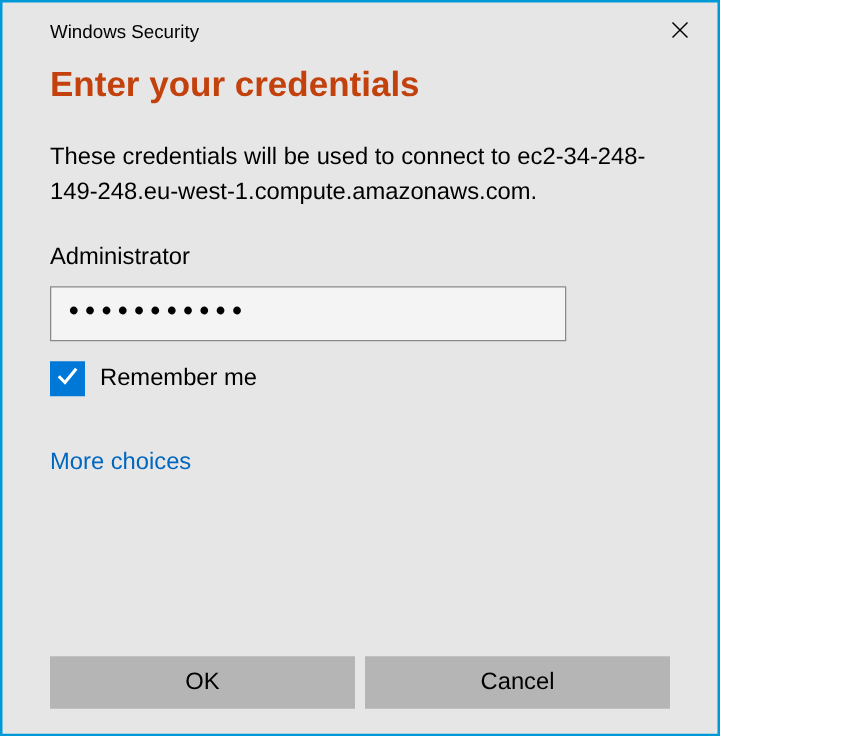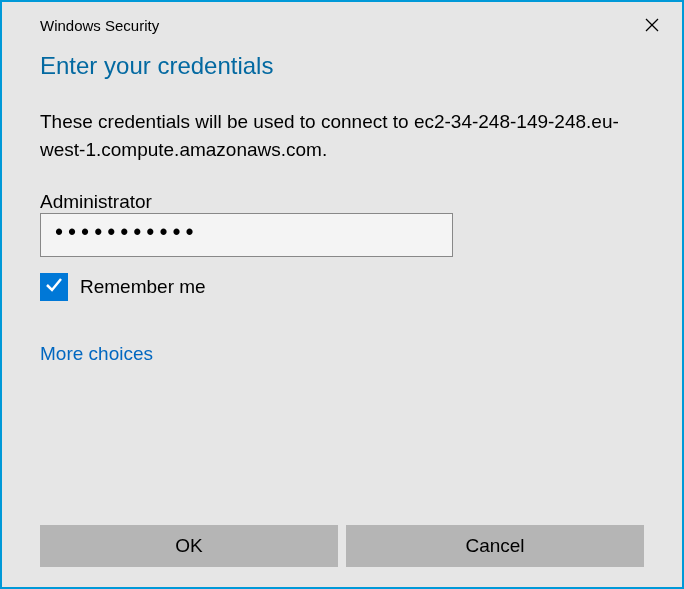--- a/index.html
+++ b/index.html
@@ -4,21 +4,21 @@
   <style>
     * { box-sizing: border-box; margin: 0; padding: 0; }
     body {
       font-family: "Segoe UI", Tahoma, sans-serif;
       background: #fff;
       width: 684px;
       height: 589px;
       overflow: hidden;
     }
     .dialog {
-      width: 684px;
+      width: 576px;
       height: 589px;
       background: #e6e6e6;
       border: 2px solid #0099d8;
       position: relative;
       padding: 0;
     }
     .titlebar {
       display: flex;
       align-items: center;
       justify-content: space-between;
@@ -40,35 +40,35 @@
       color: #000;
       background: transparent;
       border: none;
       font-family: inherit;
       line-height: 1;
     }
     .content {
       padding: 10px 38px 0 38px;
     }
     .heading {
-      font-size: 24px;
-      font-weight: 400;
-      color: #0369a1;
+      font-size: 28px;
+      font-weight: 700;
+      color: #c2410c;
       margin-bottom: 28px;
     }
     .description {
       font-size: 19px;
       color: #000;
       line-height: 1.45;
       margin-bottom: 28px;
     }
     .username {
       font-size: 19px;
       color: #000;
-      margin-bottom: 0;
+      margin-bottom: 12px;
     }
     .password-input {
       width: 413px;
       height: 44px;
       background: #f4f4f4;
       border: 1px solid #888;
       font-size: 23px;
       letter-spacing: 5px;
       padding: 0 14px 6px 14px;
       color: #000;

